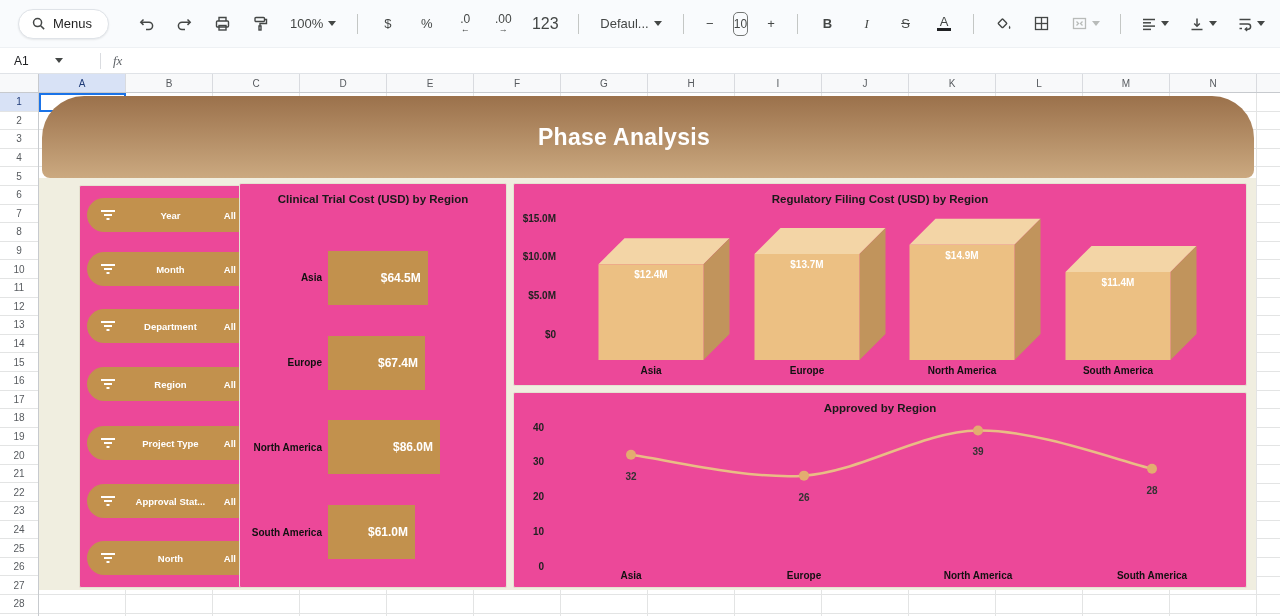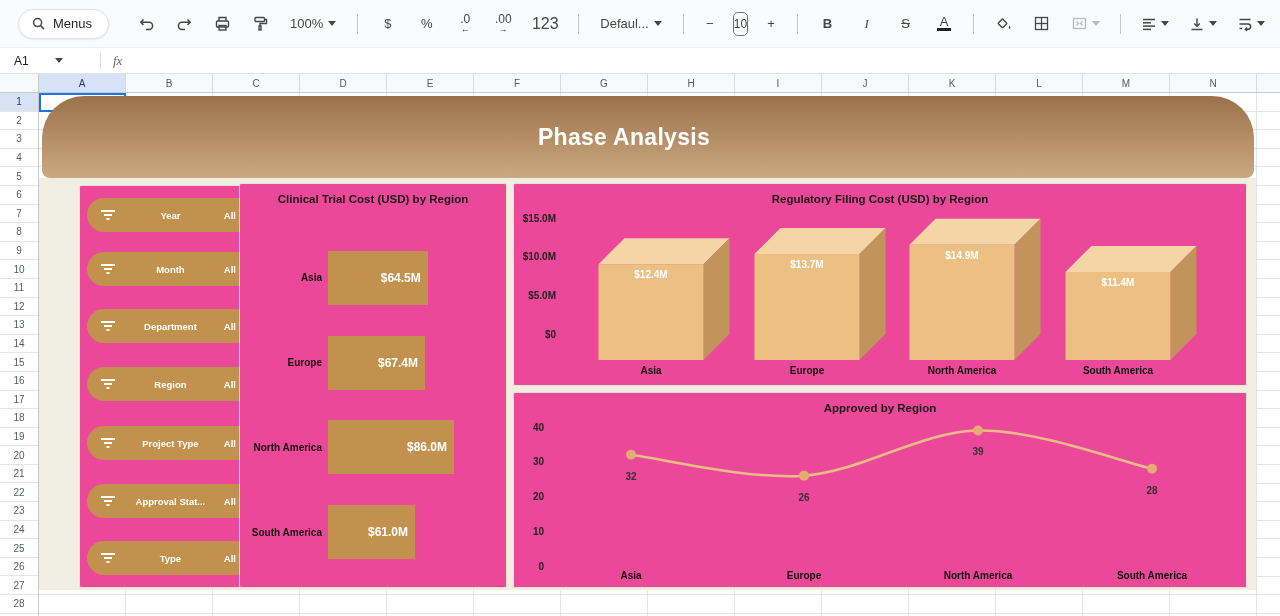--- a/index.html
+++ b/index.html
@@ -417,21 +417,21 @@
               <span>All</span>
               <span class="f-caret"></span>
             </span>
         </div>
         <div class="filter-btn" style="top:355px">
           <svg class="f-icon" width="18" height="14" viewBox="0 0 18 14" stroke="#fff" stroke-width="2">
               <line x1="2" y1="3" x2="16" y2="3"></line>
               <line x1="5" y1="7" x2="13" y2="7"></line>
               <line x1="7.5" y1="11" x2="10.5" y2="11"></line>
             </svg>
-          <span class="f-label">Type</span>
+          <span class="f-label">North</span>
           <span class="f-val">
               <span>All</span>
               <span class="f-caret"></span>
             </span>
         </div>
       </div>
 
       <div class="panel panel-clinical">
         <div class="chart-title">Clinical Trial Cost (USD) by Region</div>
         <div id="barhPlot">
@@ -442,21 +442,21 @@
               </div>
             </div>
             <div class="barh-row" style="top: 136.3px; height: 84.8px;">
               <div class="barh-label">Europe</div>
               <div class="barh-bar" style="width: 97px;">
                 <span class="barh-val">$67.4M</span>
               </div>
             </div>
             <div class="barh-row" style="top: 221.1px; height: 84.8px;">
               <div class="barh-label">North America</div>
-              <div class="barh-bar" style="width: 126px;">
+              <div class="barh-bar" style="width: 112px;">
                 <span class="barh-val">$86.0M</span>
               </div>
             </div>
             <div class="barh-row" style="top: 305.9px; height: 84.8px;">
               <div class="barh-label">South America</div>
               <div class="barh-bar" style="width: 87px; padding-left: 8px;">
                 <span class="barh-val">$61.0M</span>
               </div>
             </div>
           </div>

